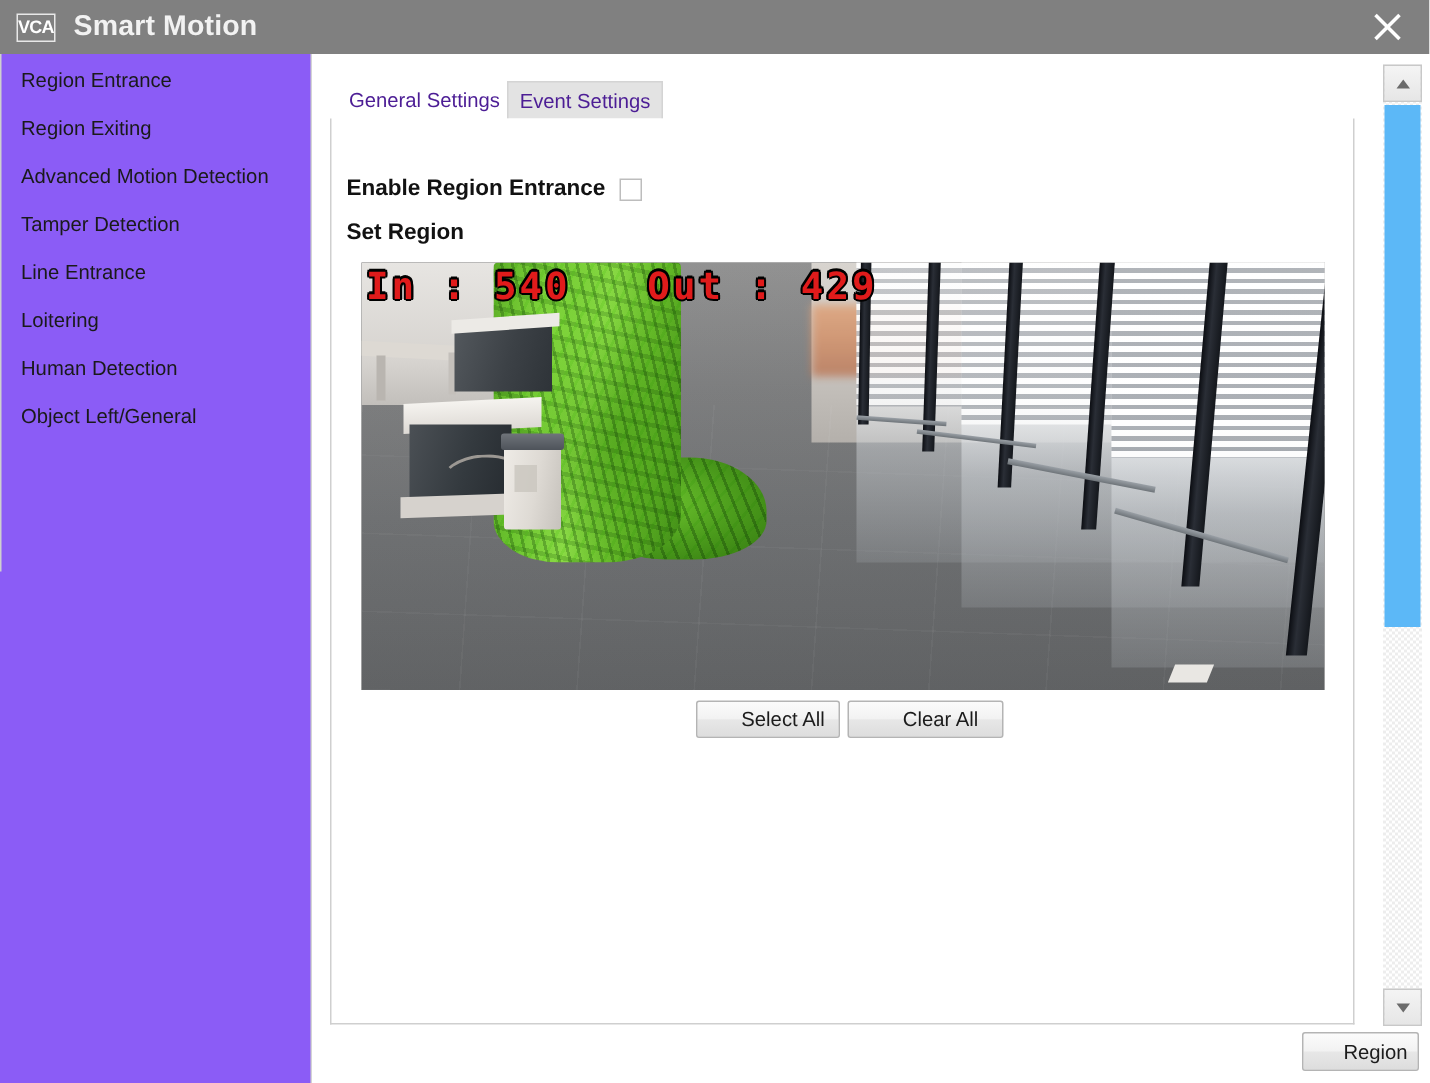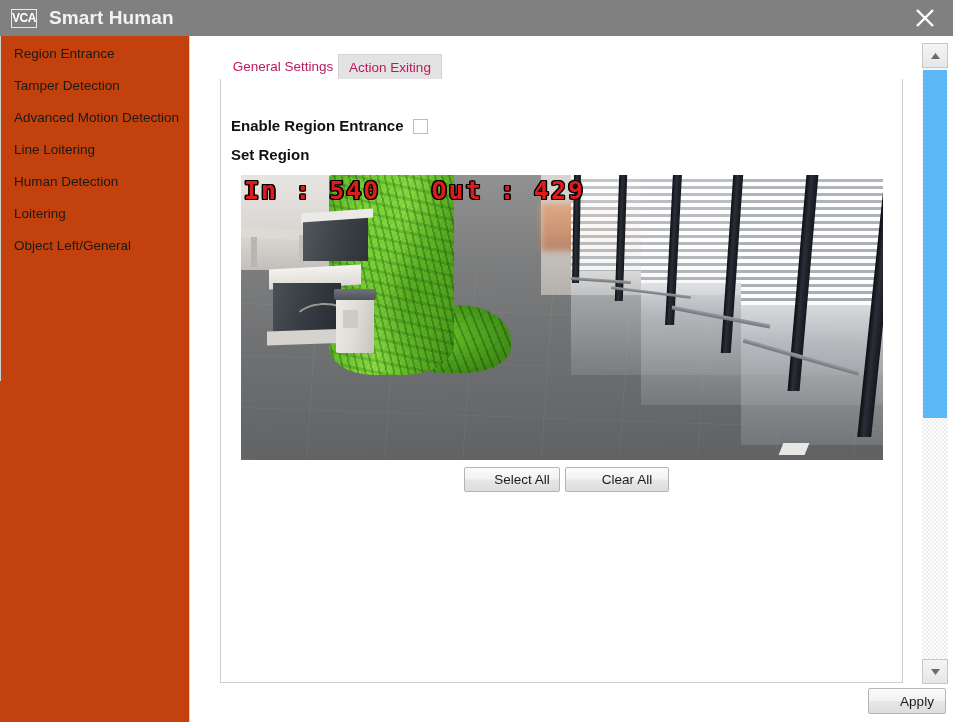--- a/index.html
+++ b/index.html
@@ -55,22 +55,22 @@
     align-items: center;
     justify-content: center;
     cursor: pointer;
   }
   .close-btn svg { display: block; }
 
   
   .sidebar {
     position: absolute;
     left: 0; top: 36px;
-    width: 190px; height: 686px;
-    background: #c2410c;
+    width: 208px; height: 686px;
+    background: #8b5cf6;
     border-right: 1px solid #d4d4d4;
     box-sizing: border-box;
   }
   .sidebar-rail {
     position: absolute;
     left: 0; top: 0;
     width: 1px; height: 345px;
     background: #cfcfcf;
   }
   .sidebar-list {
@@ -104,21 +104,21 @@
     width: 683px; height: 25px;
   }
   .tab {
     position: absolute;
     top: 0;
     height: 25px;
     display: flex;
     align-items: center;
     justify-content: center;
     font-size: 13.5px;
-    color: #be185d;
+    color: #4c1d95;
     cursor: pointer;
     box-sizing: border-box;
   }
   .tab.active {
     left: 10px;
     width: 106px;
     background: #ffffff;
   }
   .tab.inactive {
     left: 118px;
@@ -411,64 +411,67 @@
     position: absolute;
     left: 868px; top: 688px;
     width: 78px; height: 26px;
   }
 </style>
 </head>
 <body>
 
 <div class="titlebar">
   <div class="vca-icon">VCA</div>
-  <div class="title-text">Smart Human</div>
+  <div class="title-text">Smart Motion</div>
   <div class="close-btn">
     <svg width="22" height="22" viewBox="0 0 22 22">
       <line x1="3" y1="3" x2="19" y2="19" stroke="#ffffff" stroke-width="2.4"></line>
       <line x1="19" y1="3" x2="3" y2="19" stroke="#ffffff" stroke-width="2.4"></line>
     </svg>
   </div>
 </div>
 
 <div class="sidebar">
   <div class="sidebar-rail"></div>
   <div class="sidebar-list">
     <div class="sidebar-item">
         <span>Region Entrance</span>
       </div>
     <div class="sidebar-item">
+        <span>Region Exiting</span>
+      </div>
+    <div class="sidebar-item">
+        <span>Advanced Motion Detection</span>
+      </div>
+    <div class="sidebar-item">
         <span>Tamper Detection</span>
       </div>
     <div class="sidebar-item">
-        <span>Advanced Motion Detection</span>
-      </div>
-    <div class="sidebar-item">
-        <span>Line Loitering</span>
+        <span>Line Entrance</span>
+      </div>
+    <div class="sidebar-item">
+        <span>Loitering</span>
       </div>
     <div class="sidebar-item">
         <span>Human Detection</span>
-      </div>
-    <div class="sidebar-item">
-        <span>Loitering</span>
       </div>
     <div class="sidebar-item">
         <span>Object Left/General</span>
       </div>
   </div>
 </div>
 
 <div class="content">
 
   <div class="tabstrip">
     <div class="tab active">
       <span>General Settings</span>
     </div>
     <div class="tab inactive">
-      <span>Action Exiting</span>
+      <span>Event Settings</span>
     </div>
   </div>
 
   <div class="panel-body">
 
     <div class="enable-row">
       <span class="enable-label">Enable Region Entrance</span>
       <span class="checkbox"></span>
     </div>
 
@@ -537,13 +540,13 @@
   </div>
   <div class="sb-thumb"></div>
   <div class="sb-btn sb-down">
     <svg width="11" height="8" viewBox="0 0 11 8">
       <polygon points="5.5,7 1,1 10,1" fill="#6b6b6b"></polygon>
     </svg>
   </div>
 </div>
 
 <div class="btn btn-ok">OK</div>
-<div class="btn btn-apply">Apply</div>
+<div class="btn btn-apply">Region</div>
 
 </body></html>

